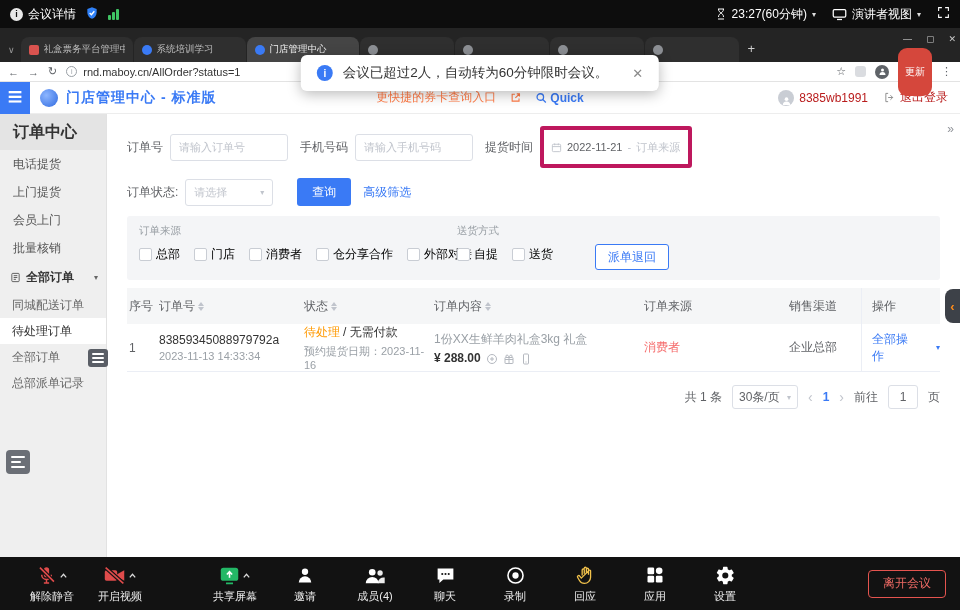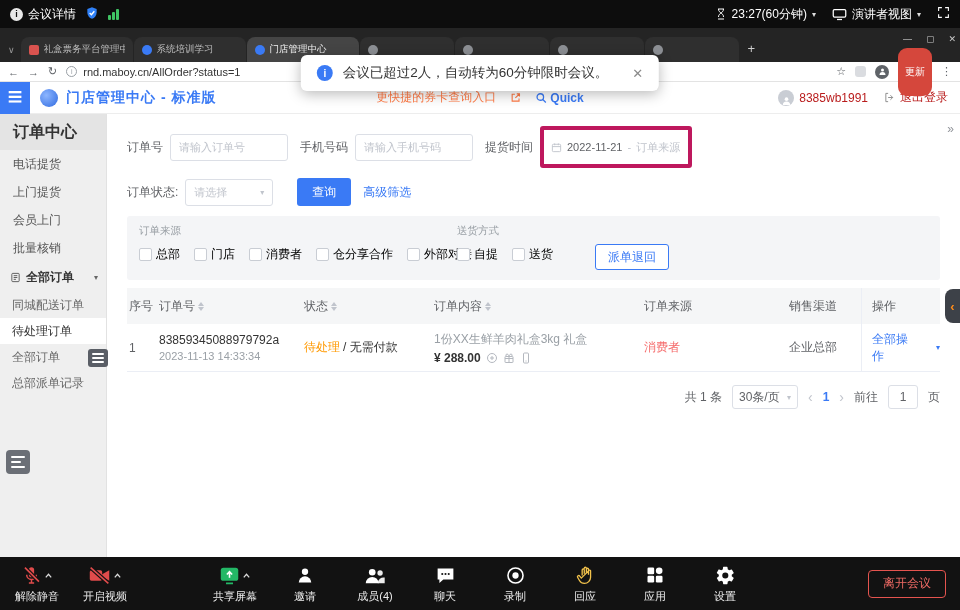--- a/index.html
+++ b/index.html
@@ -95,21 +95,21 @@
   .c7{width:79px;border-left:1px solid #ebeef5;align-self:stretch;display:flex;align-items:center;padding-left:10px}
   .hcell{display:flex;align-items:center;gap:3px}
   .sort{display:inline-flex;flex-direction:column;gap:1px}
   .sort i{display:block;width:0;height:0;border-left:3px solid transparent;border-right:3px solid transparent}
   .sort .up{border-bottom:4px solid #c0c4cc}
   .sort .dn{border-top:4px solid #c0c4cc}
   .lines{display:flex;flex-direction:column;gap:3px;justify-content:center}
   .muted{color:#9aa0a6;font-size:11px}
   .status-warn{color:var(--warning,#ff9900)}
   .pay{color:#333;margin-left:3px}
-  .priceline{display:flex;align-items:center;gap:5px}
+  .priceline{display:flex;align-items:flex-end;gap:5px}
   .price{font-weight:bold;color:#333}
   .mini-ic{width:12px;height:12px;display:inline-block}
   .src-red{color:var(--danger,#f56c6c)}
   .action{color:var(--accent,#3a7af5);display:flex;align-items:center;gap:18px;cursor:pointer}
   .action .scaret{font-size:8px;font-style:normal}
 
   .pager{display:flex;align-items:center;justify-content:flex-end;gap:10px;margin-top:13px;color:#606266;font-size:12px}
   .sizesel{width:66px;height:24px;border:1px solid #dcdfe6;border-radius:3px;display:flex;align-items:center;justify-content:space-between;padding:0 6px;background:#fff}
   .sizesel .scaret{color:#c0c4cc;font-size:8px;font-style:normal}
   .pgbtn{color:#c0c4cc;font-size:14px;cursor:pointer}
@@ -126,21 +126,21 @@
   .list-float{position:absolute;left:6px;top:450px;width:24px;height:24px;background:#6b6f76;border-radius:4px;z-index:20;display:flex;flex-direction:column;justify-content:center;gap:3px;padding:0 5px;cursor:pointer}
   .list-float i{display:block;height:2px;background:#fff;border-radius:1px}
   .list-float i:nth-child(2){width:70%}
   .side-handle{position:absolute;left:88px;top:349px;width:20px;height:18px;background:#5a5e66;border-radius:3px;z-index:20;display:flex;flex-direction:column;justify-content:center;gap:2px;padding:0 4px;cursor:pointer}
   .side-handle i{display:block;height:2px;background:#fff;border-radius:1px}
   .edge-handle{position:absolute;right:0;top:289px;width:15px;height:34px;background:#3d4148;border-radius:8px 0 0 8px;z-index:20;display:flex;align-items:center;justify-content:center;color:#ff8c1a;font-weight:bold;font-size:13px;cursor:pointer}
 
   
   .mbar{position:absolute;bottom:0;left:0;right:0;height:53px;background:#121212;z-index:40}
   .mgrp{position:absolute;top:6px;display:flex;gap:22px}
-  .mgrp.left{left:14px}
+  .mgrp.left{left:29px}
   .mgrp.center{left:50%;transform:translateX(-50%);gap:24px}
   .mctl{display:flex;flex-direction:column;align-items:center;min-width:46px;cursor:pointer}
   .micon{height:24px;display:flex;align-items:center;gap:2px}
   .mlabel{font-size:11px;color:#ececec;margin-top:2px;white-space:nowrap}
   .chev{display:inline-block}
   .leave{position:absolute;right:14px;top:50%;transform:translateY(-50%);height:28px;padding:0 14px;background:transparent;border:1px solid #e5544f;color:#ee6a64;border-radius:4px;font-size:12px;cursor:pointer}
 </style>
 </head>
 <body>
 
@@ -412,20 +412,21 @@
       </div>
 
       <div class="trow">
         <span class="c1" style="color:#606266">1</span>
         <span class="c2 lines">
           <span>83859345088979792a</span>
           <span class="muted">2023-11-13 14:33:34</span>
         </span>
         <span class="c3 lines">
           <span><span class="status-warn">待处理</span><span class="pay">/ 无需付款</span></span>
+          <span class="muted">预约提货日期：2023-11-16</span>
         </span>
         <span class="c4 lines">
           <span class="muted" style="font-size:12px">1份XX生鲜羊肉礼盒3kg 礼盒</span>
           <span class="priceline">
             <span class="price">¥ 288.00</span>
             <svg class="mini-ic" viewBox="0 0 24 24" fill="none" stroke="#b4b8bf" stroke-width="2">
                 <circle cx="12" cy="12" r="9"></circle>
                 <path d="M8 12h8M12 8v8"></path>
               </svg>
             <svg class="mini-ic" viewBox="0 0 24 24" fill="none" stroke="#b4b8bf" stroke-width="2">

